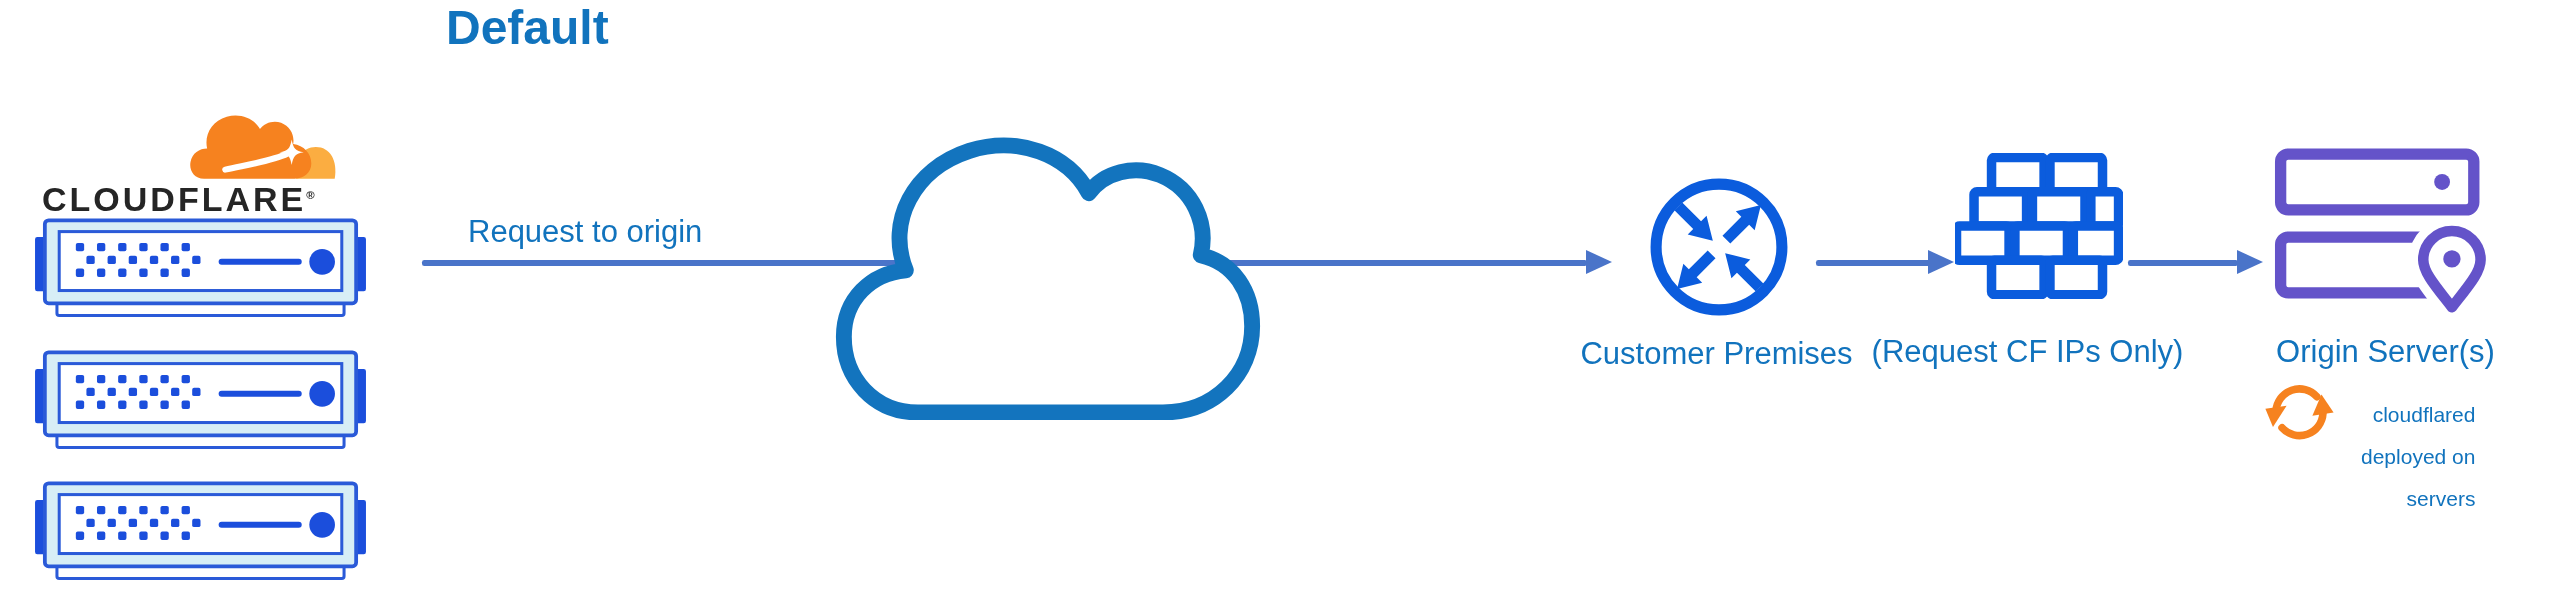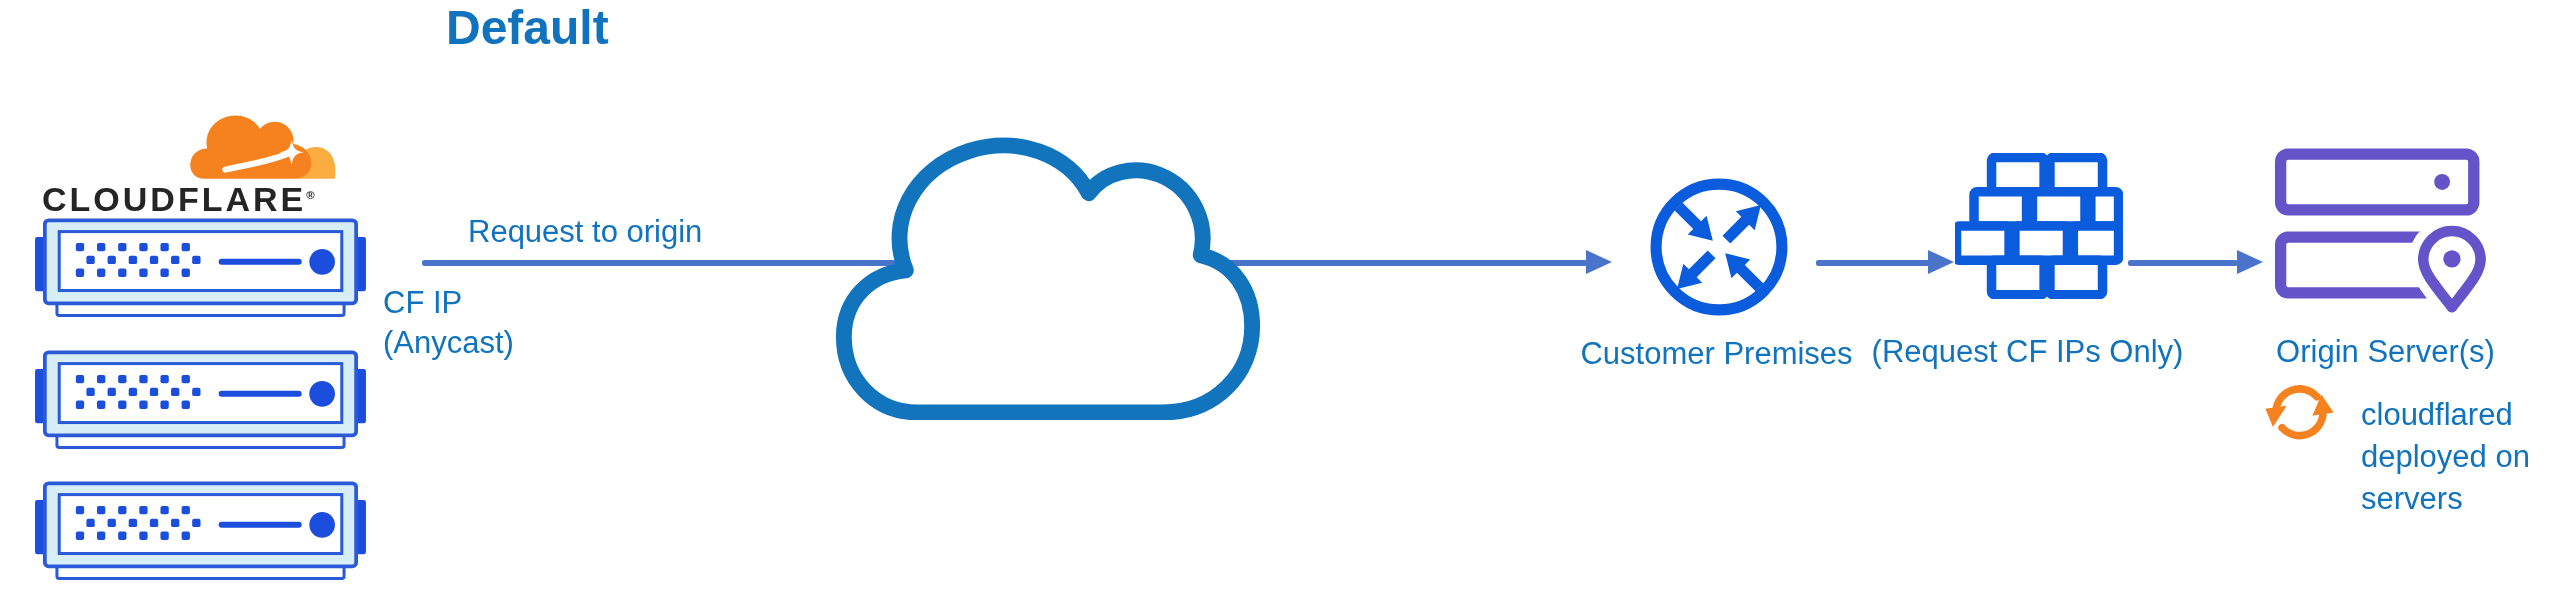--- a/index.html
+++ b/index.html
@@ -5,29 +5,29 @@
   html,body{margin:0;padding:0;background:#fff;}
   #canvas{
     position:relative;width:2576px;height:614px;background:#ffffff;
     font-family:Liberation Sans, sans-serif;overflow:hidden;
   }
   .abs{position:absolute;}
   
   .title{
     left:446px;top:0px;font-size:48px;font-weight:700;color:#1173BD;letter-spacing:0px;
   }
-  .label{color:#1173BD;font-size:31px;line-height:40px;}
+  .label{color:#1173BD;font-size:31px;line-height:40px;text-align:right;}
   .center{text-align:center;}
   .request-label{left:468px;top:212px;}
   .cfip-label{left:383px;top:283px;}
   .internet-label{left:927px;top:304px;width:227px;}
   .cpe-label{left:1548px;top:334px;width:337px;}
   .firewall-label{left:1846px;top:332px;width:363px;line-height:39px;}
   .origin-label{left:2257px;top:332px;width:257px;}
-  .note-label{left:2361px;top:394px;font-size:31px;line-height:42px;}
+  .note-label{left:2361px;top:394px;font-size:21px;line-height:42px;}
   
   .brand-word{
     left:42px;top:180px;width:303px;text-align:left;
     font-size:34px;font-weight:700;letter-spacing:3px;color:#252525;
   }
   .brand-word sup{font-size:11.4px;letter-spacing:0;}
   
   .shaft{position:absolute;height:6px;background:#4A74C9;border-radius:2.3px;}
   .head{position:absolute;width:0;height:0;border-top:12px solid transparent;
         border-bottom:12px solid transparent;border-left:26px solid #4A74C9;}
@@ -105,24 +105,20 @@
   <svg class="abs server-svg server-3" viewBox="0 0 440 135">
       <use href="#cf-server"></use>
     </svg>
 
   <div>
     <i class="shaft" style="left:422px;top:260px;width:1165px;"></i>
     <i class="head" style="left:1586px;top:250px;"></i>
   </div>
 
   <div class="abs label request-label">Request to origin</div>
-  <div class="abs label cfip-label">
-    <div>CF IP</div>
-    <div>(Anycast)</div>
-  </div>
 
   <svg class="abs cloud-svg" viewBox="0 0 600 410">
     <path d="M128 400 C 70 400 30 355 30 300 C 30 250 66 216 112 212 C 86 148 122 78 196 54 C 260 34 326 58 354 110 C 374 82 414 72 448 86 C 492 104 512 150 502 192 C 546 202 570 240 570 286 C 570 350 520 400 452 400 Z" fill="#ffffff" stroke="#1374BE" stroke-width="21" stroke-linejoin="round"></path>
   </svg>
 
   <svg class="abs cpe-svg" viewBox="0 0 200 200">
     <circle cx="100" cy="100" r="85" fill="#ffffff" stroke="#0B5CDD" stroke-width="15"></circle>
     <g fill="#0B5CDD">
       <use href="#cpe-arrow" transform="translate(45,45) rotate(45)"></use>
       <use href="#cpe-arrow" transform="translate(110,90) rotate(-45)"></use>

